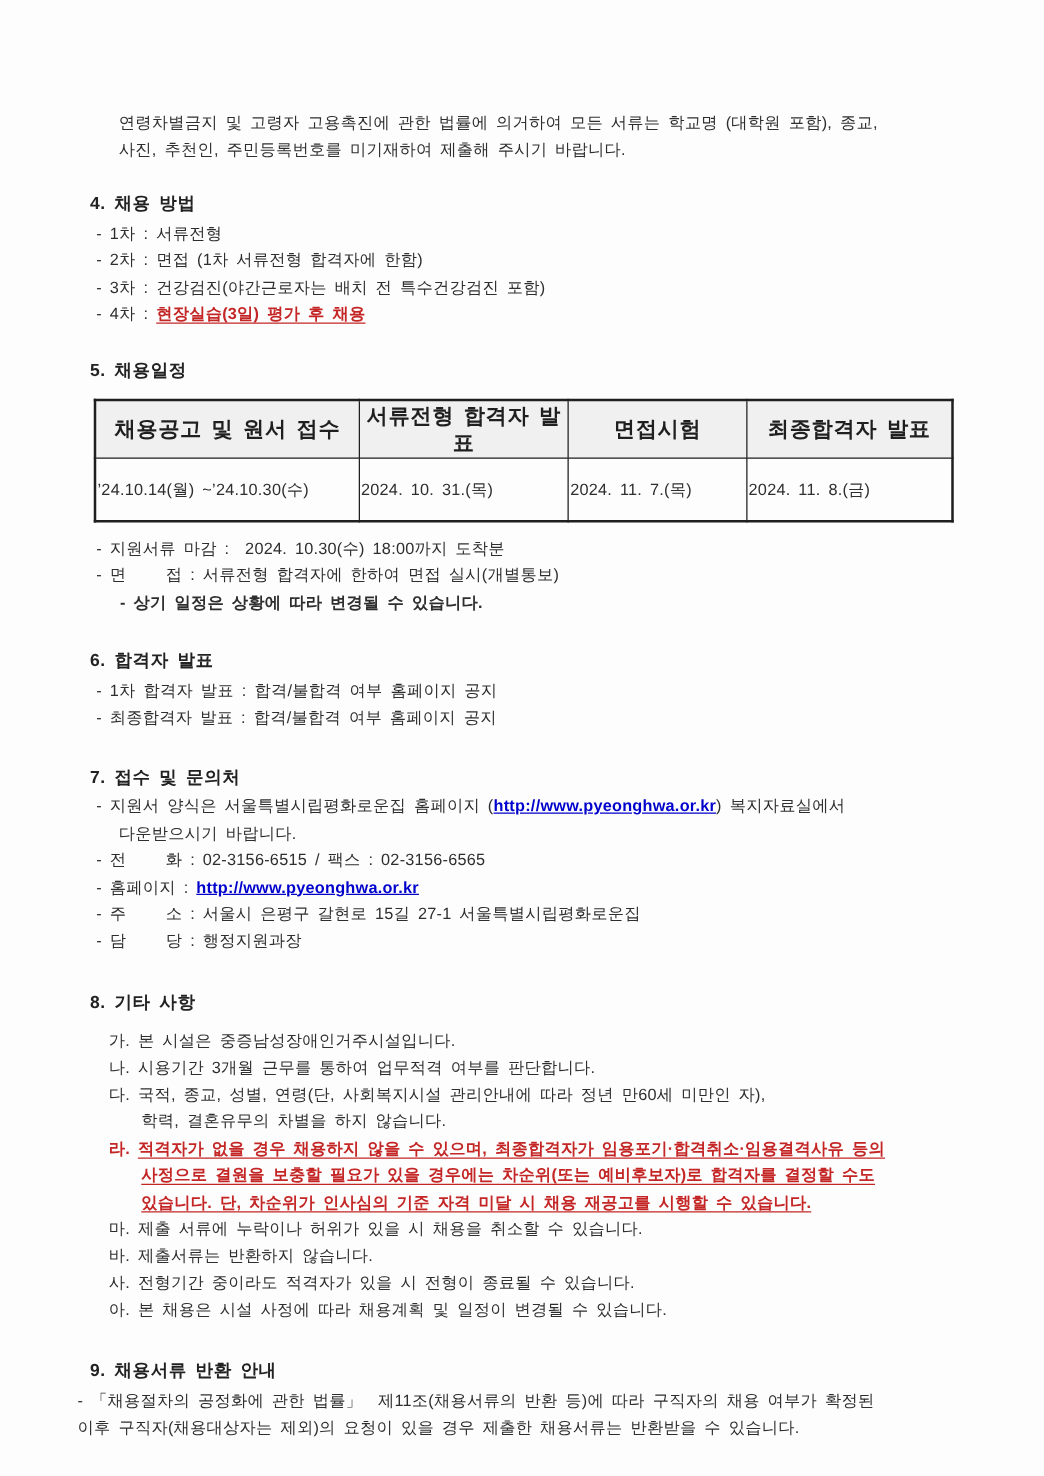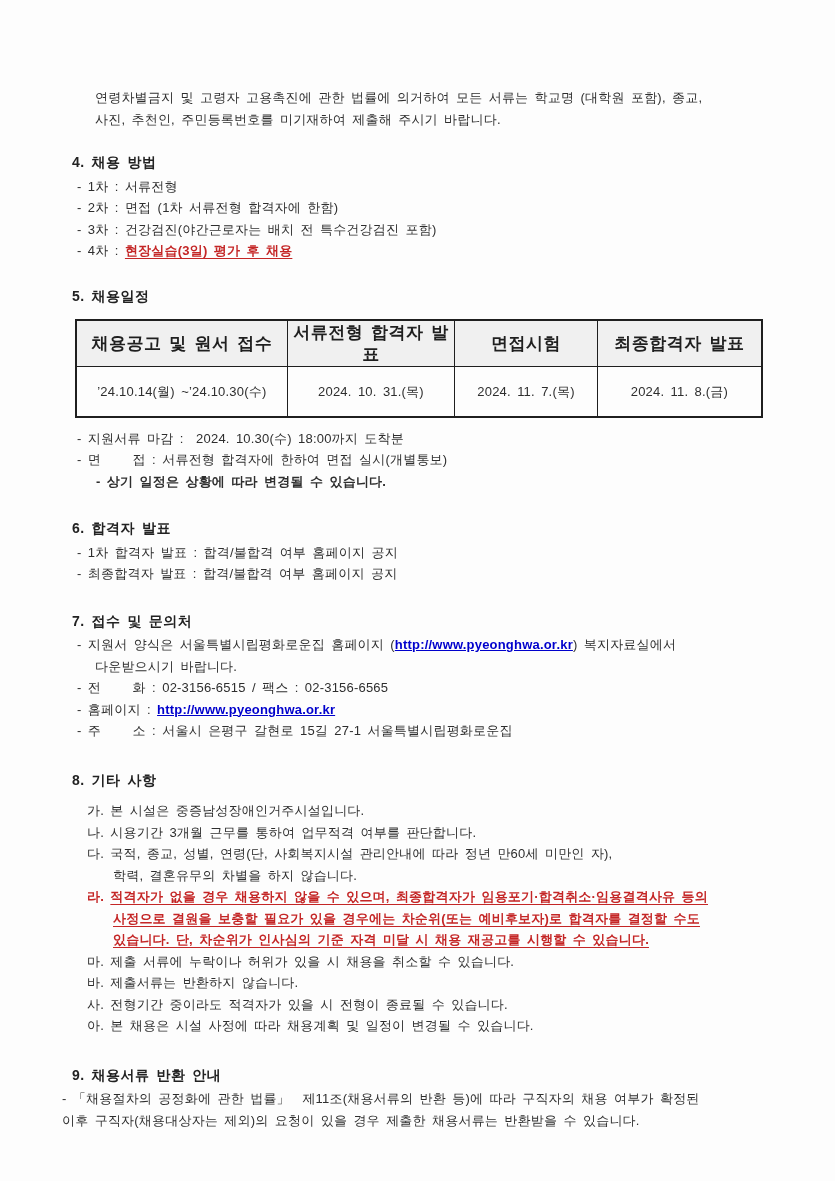--- a/index.html
+++ b/index.html
@@ -49,21 +49,21 @@
     height: 37px;
     font-size: 17px;
     font-weight: bold;
     text-align: center;
     color: #1f1f1f;
     letter-spacing: 0.5px;
   }
   table.sched td {
     border: 1px solid #1f1f1f;
     height: 50px;
-    text-align: center;
+    text-align: left;
     vertical-align: middle;
     color: #2e2e2e;
   }
   .sec8-items { margin-left: 25px; margin-top: 9px; }
   .sec9-body { margin-top: 1px; }
 </style>
 </head>
 <body>
 
 <div class="page">
@@ -123,20 +123,21 @@
   </section>
 
   <section class="sec mt26">
     <div class="sec-title">7. 접수 및 문의처</div>
     <div class="items">
       <div class="line pre hang"><span>- 지원서 양식은 서울특별시립평화로운집 홈페이지 (</span><a class="link" href="#">http://www.pyeonghwa.or.kr</a><span class="pre">) 복지자료실에서
 다운받으시기 바랍니다.</span></div>
       <div class="line pre">- 전     화 : 02-3156-6515 / 팩스 : 02-3156-6565</div>
       <div class="line pre"><span>- 홈페이지 : </span><a class="link" href="#">http://www.pyeonghwa.or.kr</a></div>
       <div class="line pre">- 주     소 : 서울시 은평구 갈현로 15길 27-1 서울특별시립평화로운집</div>
+      <div class="line pre">- 담     당 : 행정지원과장</div>
     </div>
   </section>
 
   <section class="sec mt28">
     <div class="sec-title">8. 기타 사항</div>
     <div class="sec8-items">
       <div class="line pre">가. 본 시설은 중증남성장애인거주시설입니다.</div>
       <div class="line pre">나. 시용기간 3개월 근무를 통하여 업무적격 여부를 판단합니다.</div>
       <div class="line pre hang2">다. 국적, 종교, 성별, 연령(단, 사회복지시설 관리안내에 따라 정년 만60세 미만인 자),
 학력, 결혼유무의 차별을 하지 않습니다.</div>

